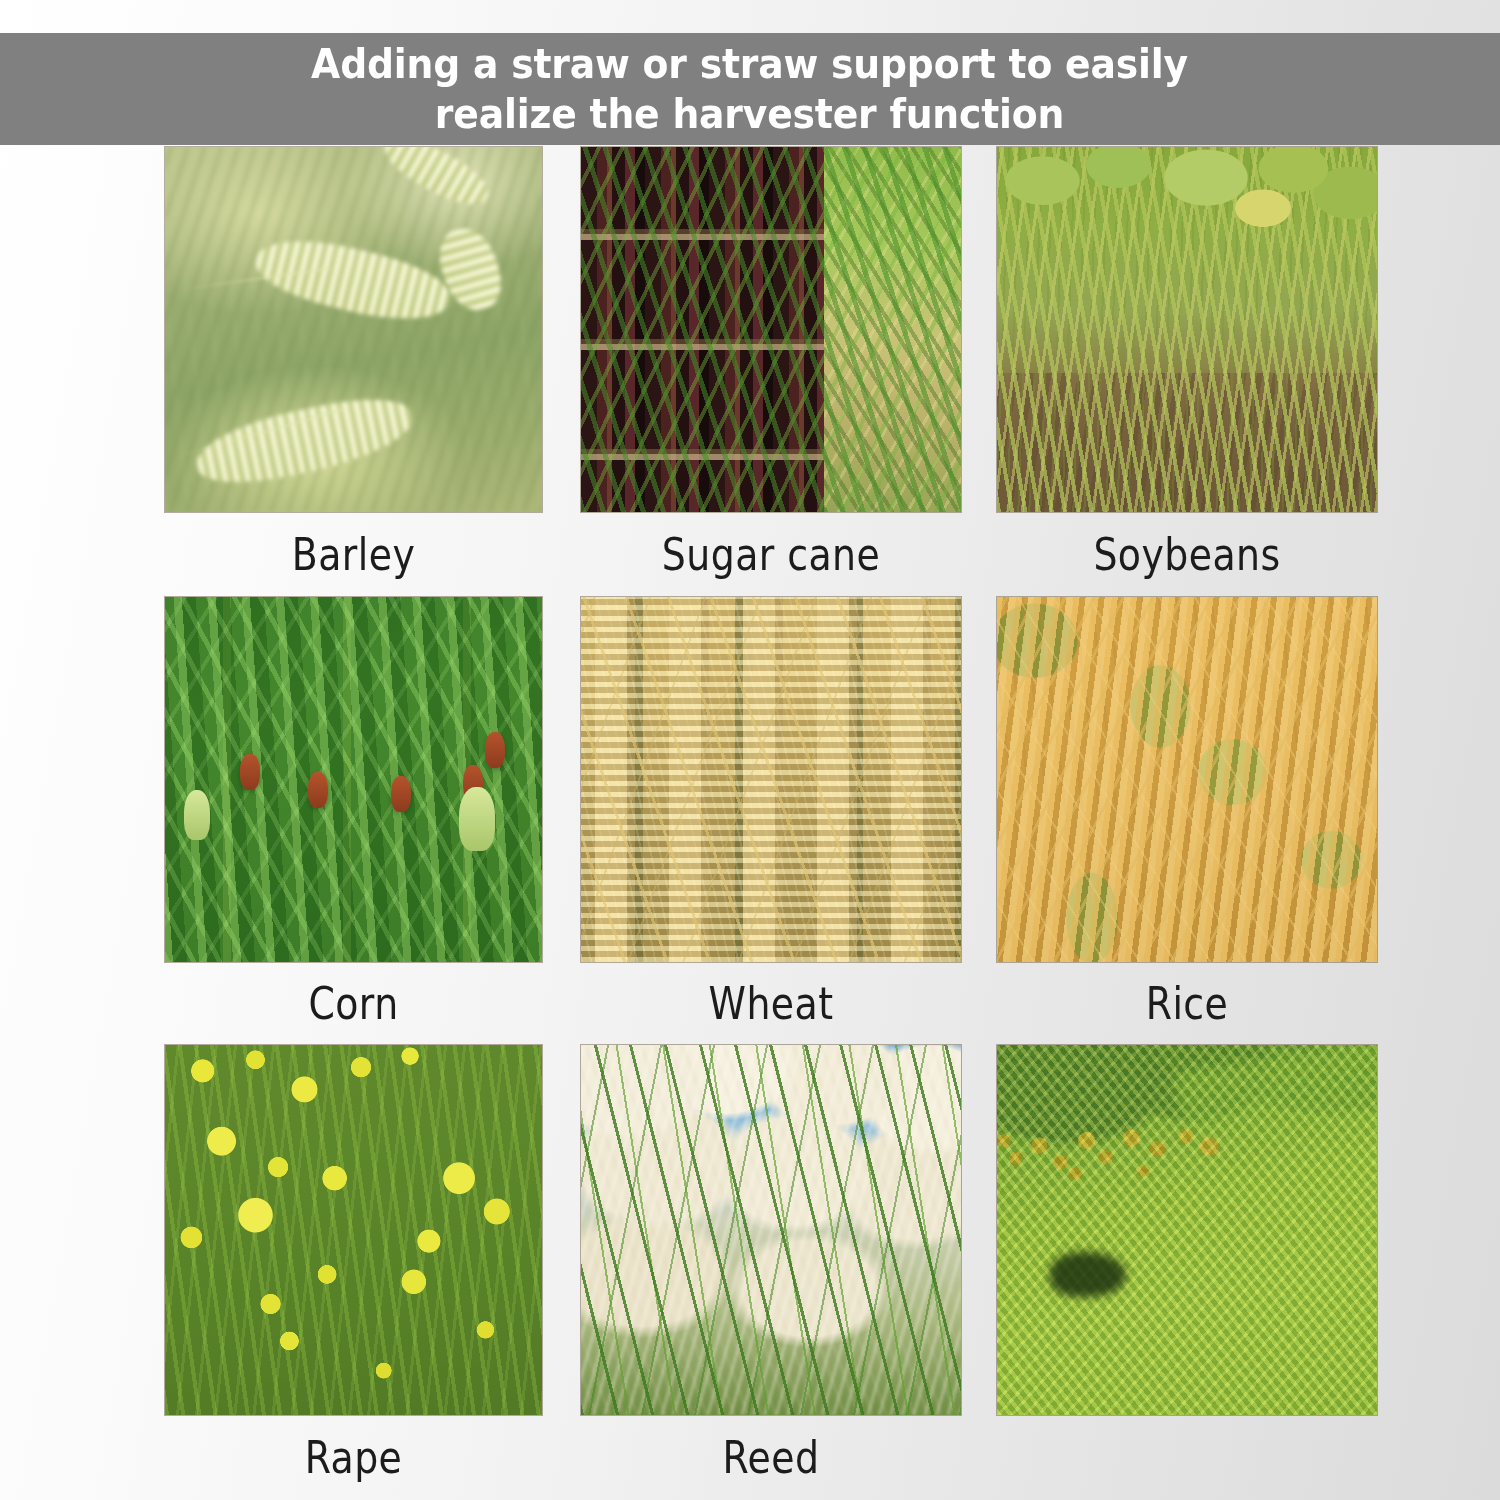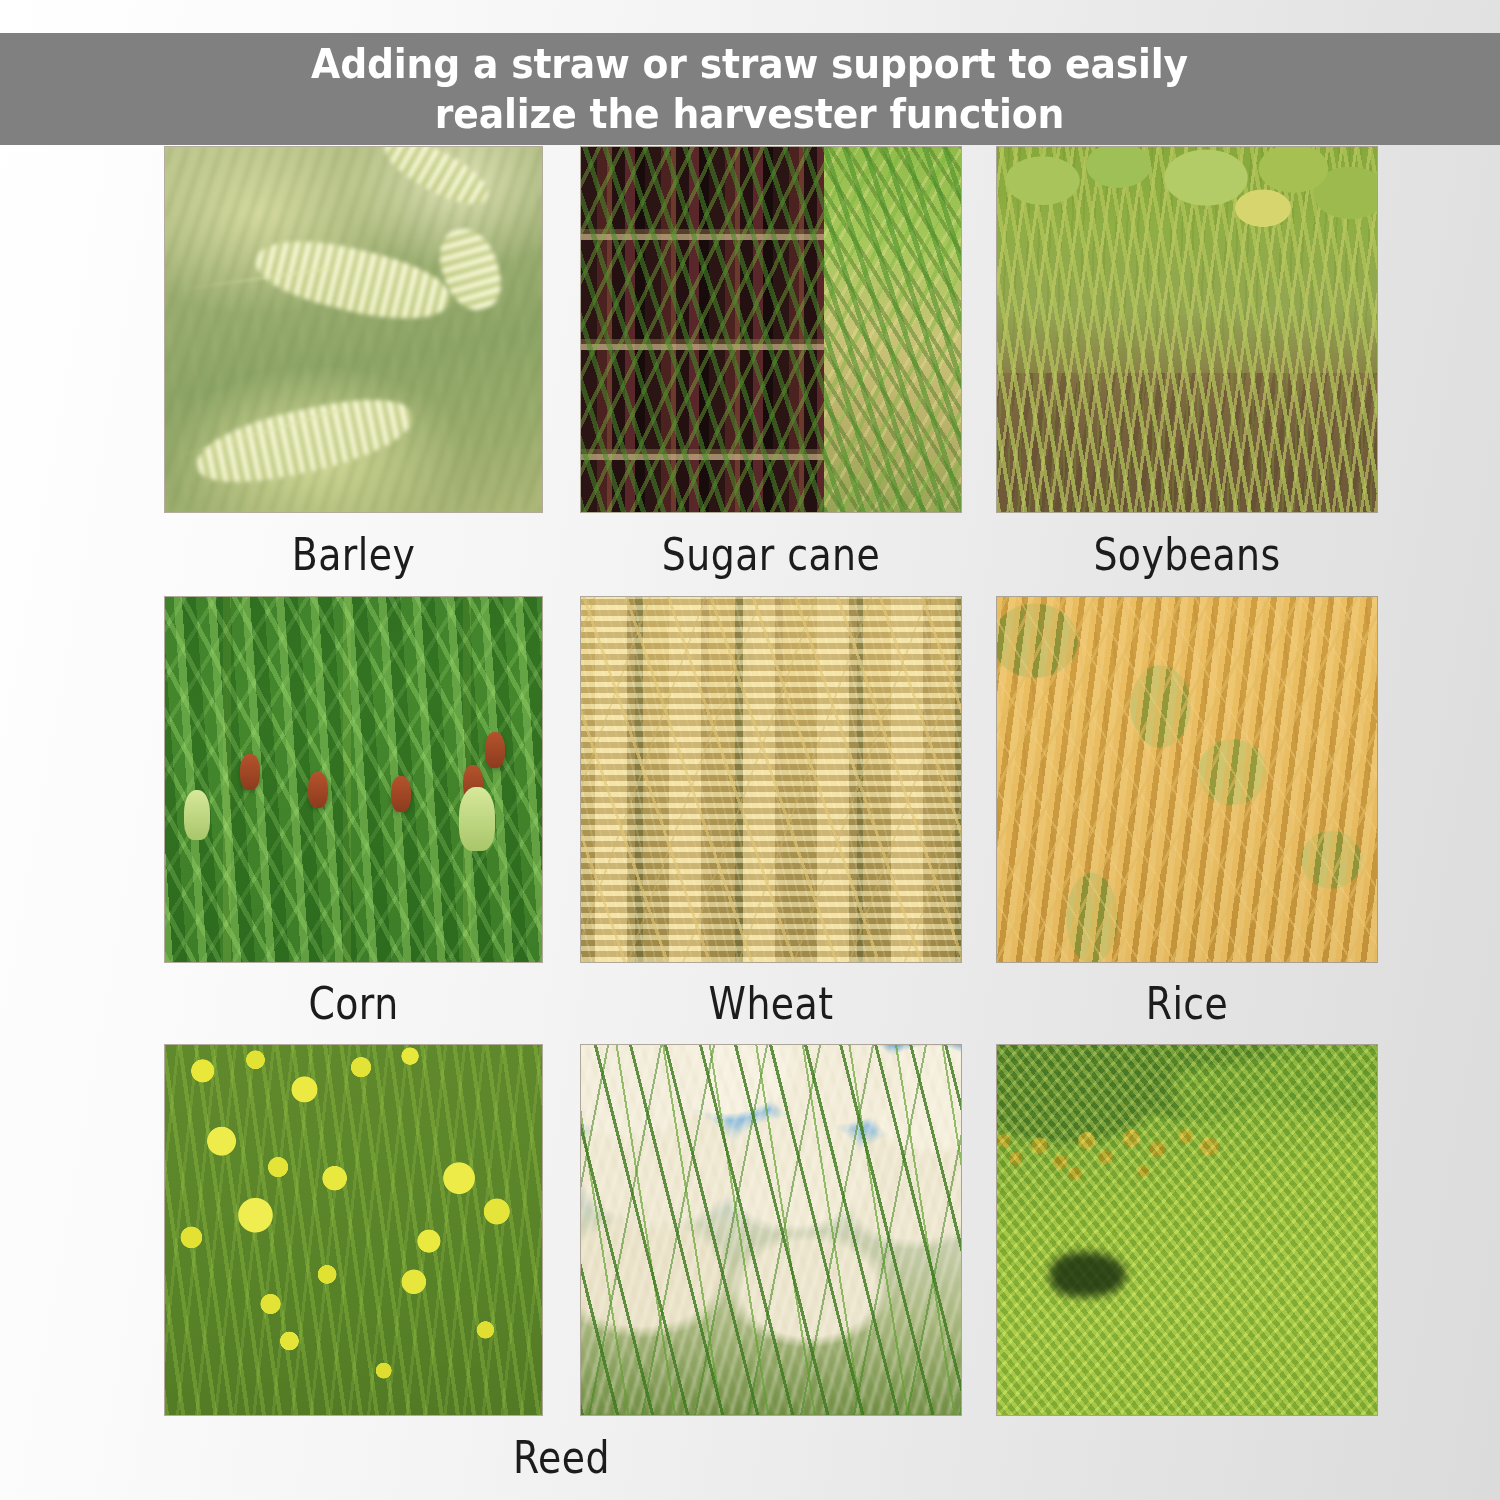--- a/index.html
+++ b/index.html
@@ -517,20 +517,23 @@
       <div class="tile">
         <div class="layer art-shrub"></div>
         <div class="layer shrub-dark"></div>
         <div class="shrub-band"></div>
         <div class="shrub-orange"></div>
         <div class="layer shrub-leaves"></div>
         <div class="shrub-shadow"></div>
       </div>
     </div>
 
+    <div class="cell">
+      <div class="label">Rape</div>
+    </div>
     <div class="cell"></div>
     <div class="cell">
       <div class="label">Reed</div>
     </div>
     <div class="cell"></div>
 
   </div>
 </div>
 
 </body></html>

